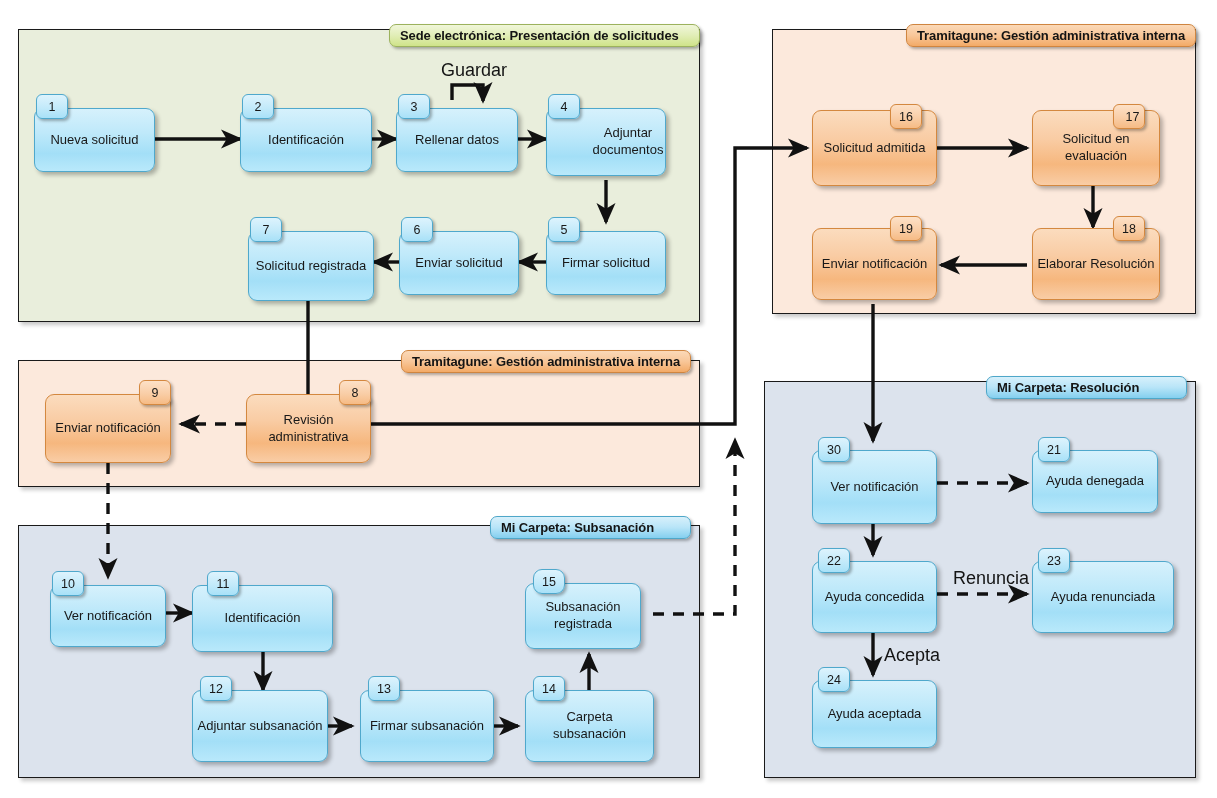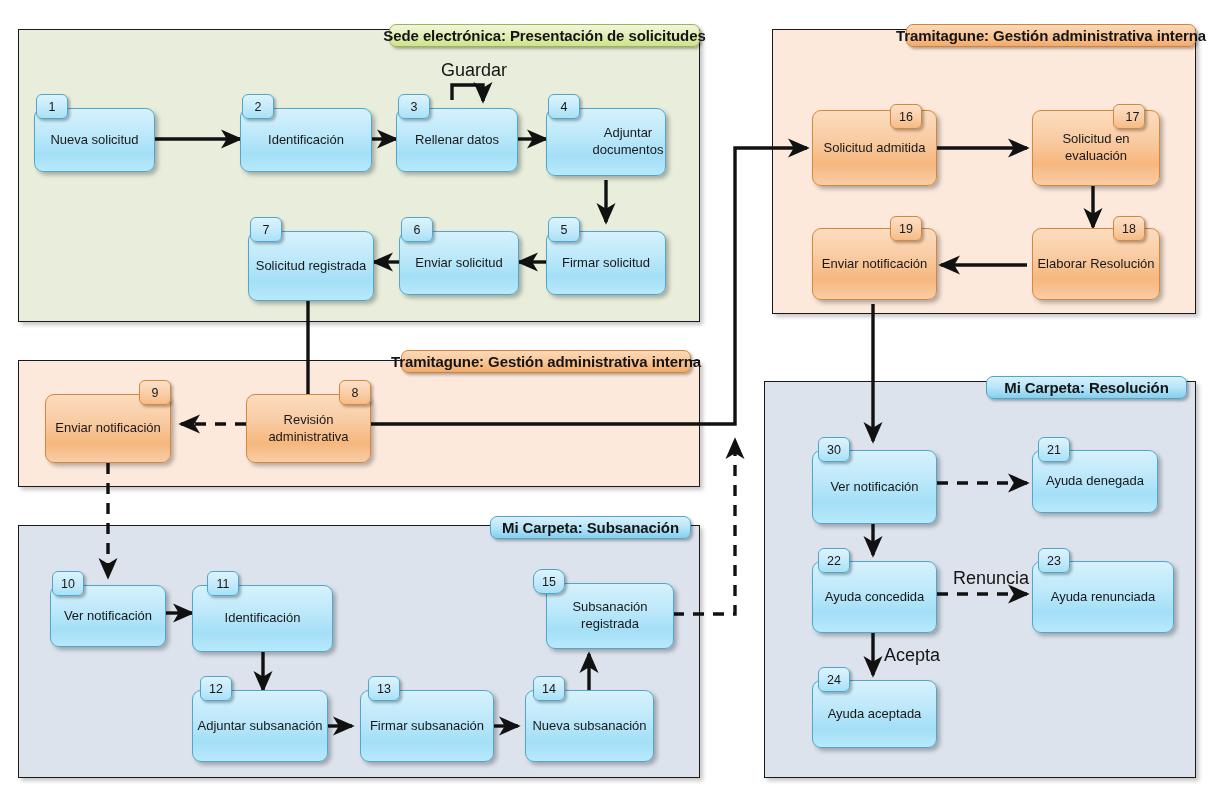--- a/index.html
+++ b/index.html
@@ -30,22 +30,22 @@
   .panel.blue   { background: #dce3ed; }
 
   
   .panel-title {
     position: absolute;
     box-sizing: border-box;
     border-radius: 7px;
     border: 1.3px solid #8a8a8a;
     display: flex;
     align-items: center;
-    justify-content: center;
-    font-size: 15px;
+    justify-content: flex-start;
+    font-size: 13px;
     font-weight: bold;
     color: #141414;
     letter-spacing: -0.1px;
     white-space: nowrap;
     padding: 0 10px;
     box-shadow: 2px 2px 3px rgba(0,0,0,0.3);
     z-index: 30;
   }
   .panel-title.green {
     background: linear-gradient(to bottom, #f0f6da 0%, #e2eeb8 48%, #cfe389 100%);
@@ -288,27 +288,27 @@
     </div>
 
   <div class="node blue" style="left:360px; top:690px; width:134px; height:72px;">
     <span class="node-label">Firmar subsanación</span>
     </div>
   <div class="tab blue" style="left:368px; top:676px;">
       <span>13</span>
     </div>
 
   <div class="node blue" style="left:525px; top:690px; width:129px; height:72px;">
-    <span class="node-label">Nueva subsanación</span>
+    <span class="node-label">Carpeta subsanación</span>
     </div>
   <div class="tab blue" style="left:533px; top:676px;">
       <span>14</span>
     </div>
 
-  <div class="node blue" style="left:525px; top:583px; width:128px; height:66px;margin-left:21px;">
+  <div class="node blue" style="left:525px; top:583px; width:116px; height:66px;">
     <span class="node-label">Subsanación registrada</span>
     </div>
   <div class="tab blue" style="left:533px; top:569px;border-radius:9px;">
       <span>15</span>
     </div>
 
   <div class="node orange" style="left:812px; top:110px; width:125px; height:76px;">
     <span class="node-label">Solicitud admitida</span>
     </div>
   <div class="tab orange" style="left:890px; top:104px;">

